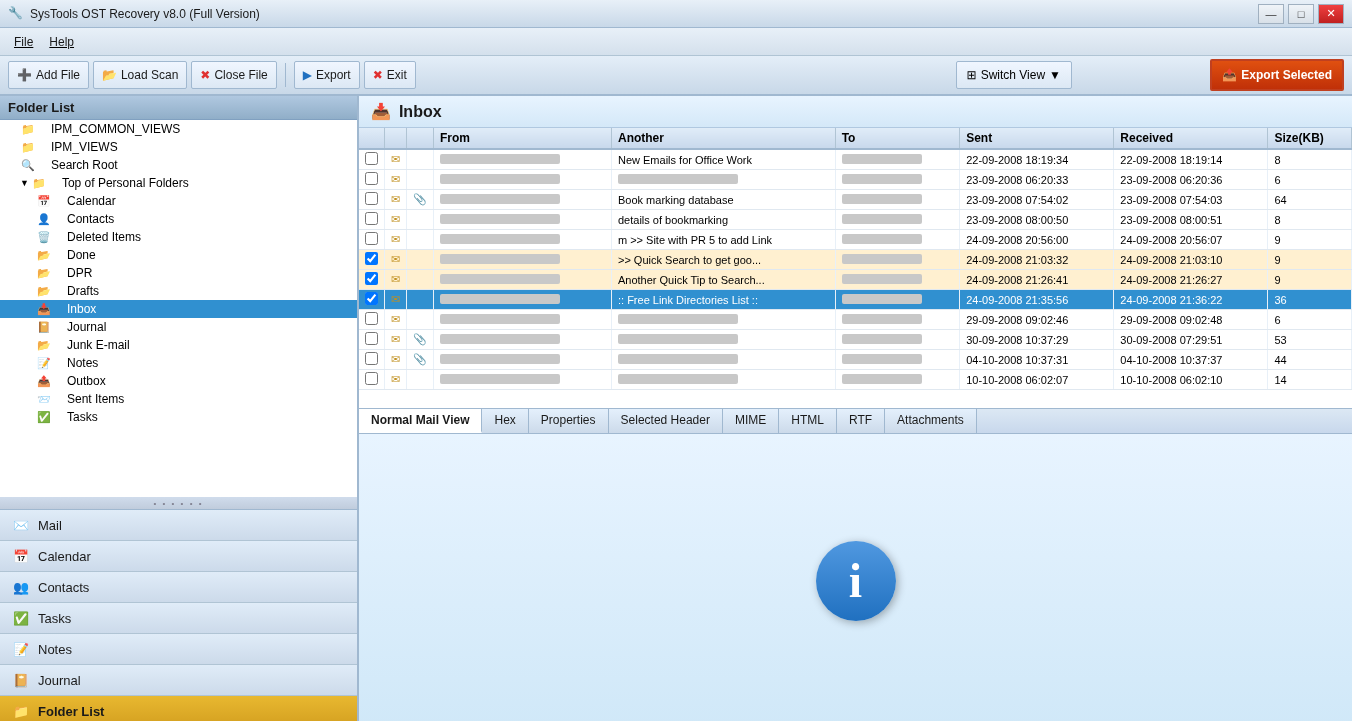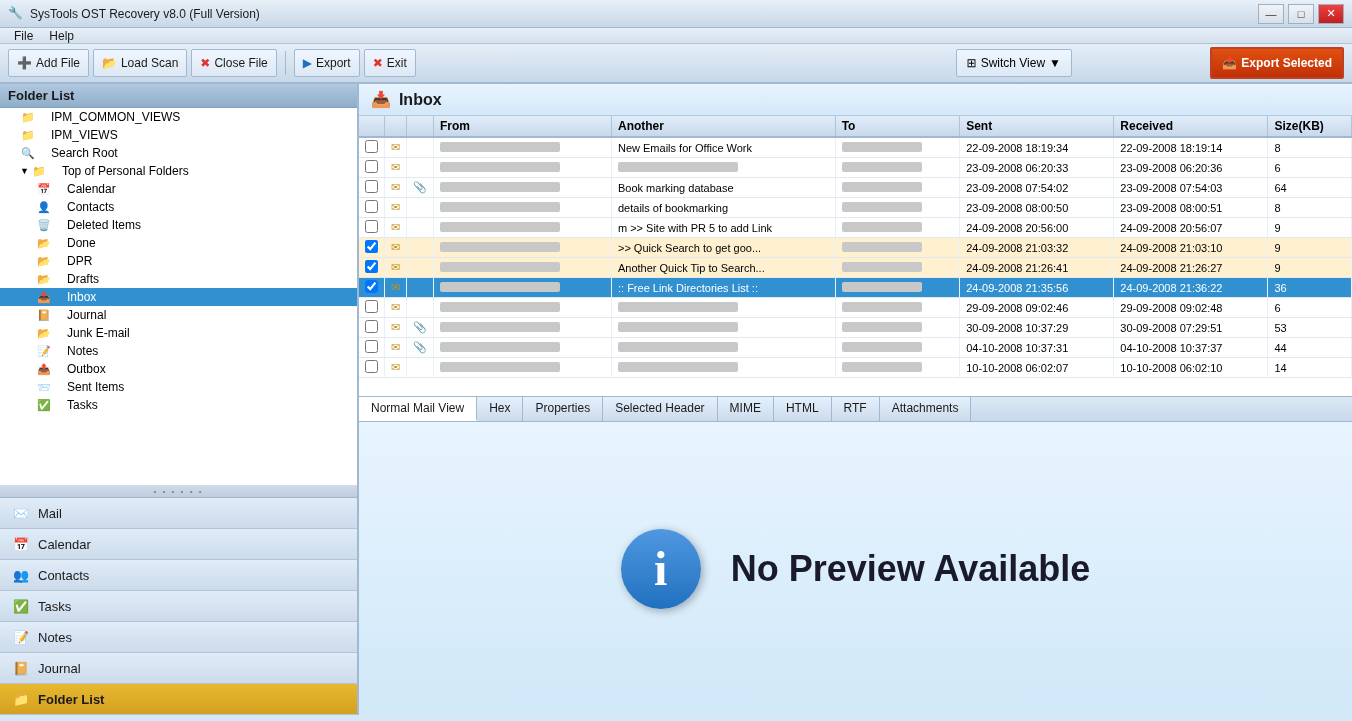--- a/index.html
+++ b/index.html
@@ -7,21 +7,21 @@
 
     
     .title-bar { background: linear-gradient(to bottom, #e8f0f8, #c8d8e8); height: 28px; display: flex; align-items: center; padding: 0 8px; border-bottom: 1px solid #a0b8d0; justify-content: space-between; }
     .title-bar-left { display: flex; align-items: center; gap: 6px; }
     .title-bar-icon { width: 16px; height: 16px; }
     .title-bar-text { font-size: 12px; color: #1a1a1a; font-weight: normal; }
     .title-bar-controls { display: flex; gap: 4px; }
     .title-btn { width: 26px; height: 20px; border: 1px solid #a0b0c0; background: linear-gradient(to bottom, #f0f4f8, #d8e0e8); cursor: pointer; display: flex; align-items: center; justify-content: center; font-size: 11px; color: #333; }
 
     
-    .menu-bar { background: linear-gradient(to bottom, #e8f0f8, #d4e0ec); height: 16px; display: flex; align-items: center; padding: 0 6px; border-bottom: 1px solid #b0c4d4; }
+    .menu-bar { background: linear-gradient(to bottom, #e8f0f8, #d4e0ec); height: 28px; display: flex; align-items: center; padding: 0 6px; border-bottom: 1px solid #b0c4d4; text-decoration: underline; }
     .menu-item { padding: 2px 8px; font-size: 12px; color: #1a1a1a; cursor: pointer; }
 
     
     .toolbar { background: linear-gradient(to bottom, #e4eef8, #c8d8e8); height: 40px; display: flex; align-items: center; padding: 0 8px; border-bottom: 2px solid #a0b8d0; gap: 4px; position: relative; }
     .toolbar-btn { display: flex; align-items: center; gap: 4px; padding: 3px 8px; background: linear-gradient(to bottom, #f0f6ff, #dce8f4); border: 1px solid #a0b8d0; cursor: pointer; border-radius: 2px; font-size: 12px; color: #1a1a1a; height: 28px; }
     .toolbar-separator { width: 1px; height: 24px; background: #a0b8d0; margin: 0 4px; }
     .switch-view-btn { position: absolute; right: 280px; display: flex; align-items: center; gap: 4px; padding: 3px 10px; background: linear-gradient(to bottom, #f0f6ff, #dce8f4); border: 1px solid #a0b8d0; cursor: pointer; border-radius: 2px; font-size: 12px; height: 28px; }
     .export-selected-btn { position: absolute; right: 8px; display: flex; align-items: center; gap: 4px; padding: 3px 10px; background: linear-gradient(to bottom, #e05010, #c03008); border: 2px solid #c04020; cursor: pointer; border-radius: 2px; font-size: 12px; color: white; font-weight: bold; height: 32px; }
 
     
@@ -69,21 +69,21 @@
     .attachment-col { width: 16px; text-align: center; }
 
     
     .email-table-container::-webkit-scrollbar { width: 12px; }
     .email-table-container::-webkit-scrollbar-track { background: #e0e8f0; }
     .email-table-container::-webkit-scrollbar-thumb { background: #a0b8d0; }
 
     
     .view-tabs { display: flex; background: linear-gradient(to bottom, #dce8f4, #c8d8ec); border-top: 1px solid #a0b8d0; border-bottom: 1px solid #a0b8d0; }
     .view-tab { padding: 4px 12px; font-size: 12px; cursor: pointer; border-right: 1px solid #a0b8d0; background: linear-gradient(to bottom, #e4f0fc, #ccdaea); color: #1a1a1a; }
-    .view-tab.active { background: white; border-bottom: 2px solid white; font-weight: normal; }
+    .view-tab.active { background: white; border-bottom: 2px solid white; font-weight: bold; }
 
     
     .preview-area { flex: 1; background: linear-gradient(to bottom, #e8f4ff, #d0e8f8); display: flex; flex-direction: column; align-items: center; justify-content: center; gap: 20px; }
     .no-preview-container { display: flex; align-items: center; gap: 30px; }
     .info-icon { width: 80px; height: 80px; border-radius: 50%; background: linear-gradient(to bottom, #5098e0, #2070c0); display: flex; align-items: center; justify-content: center; color: white; font-size: 48px; font-weight: bold; font-family: serif; box-shadow: 2px 2px 8px rgba(0,0,0,0.3); }
     .no-preview-text { font-size: 36px; font-weight: bold; color: #1a1a2a; }
 
     
     .scroll-handle { height: 12px; background: linear-gradient(to bottom, #d0dcec, #c0ccdc); display: flex; align-items: center; justify-content: center; cursor: pointer; }
     .scroll-dots { color: #808090; font-size: 8px; letter-spacing: 2px; }
@@ -455,17 +455,16 @@
       <div class="view-tab">Selected Header</div>
       <div class="view-tab">MIME</div>
       <div class="view-tab">HTML</div>
       <div class="view-tab">RTF</div>
       <div class="view-tab">Attachments</div>
     </div>
 
     <div class="preview-area">
       <div class="no-preview-container">
         <div class="info-icon">i</div>
-        <div class="no-preview-text">No Preview Available</div>
       </div>
     </div>
   </div>
 </div>
 
 </body></html>

